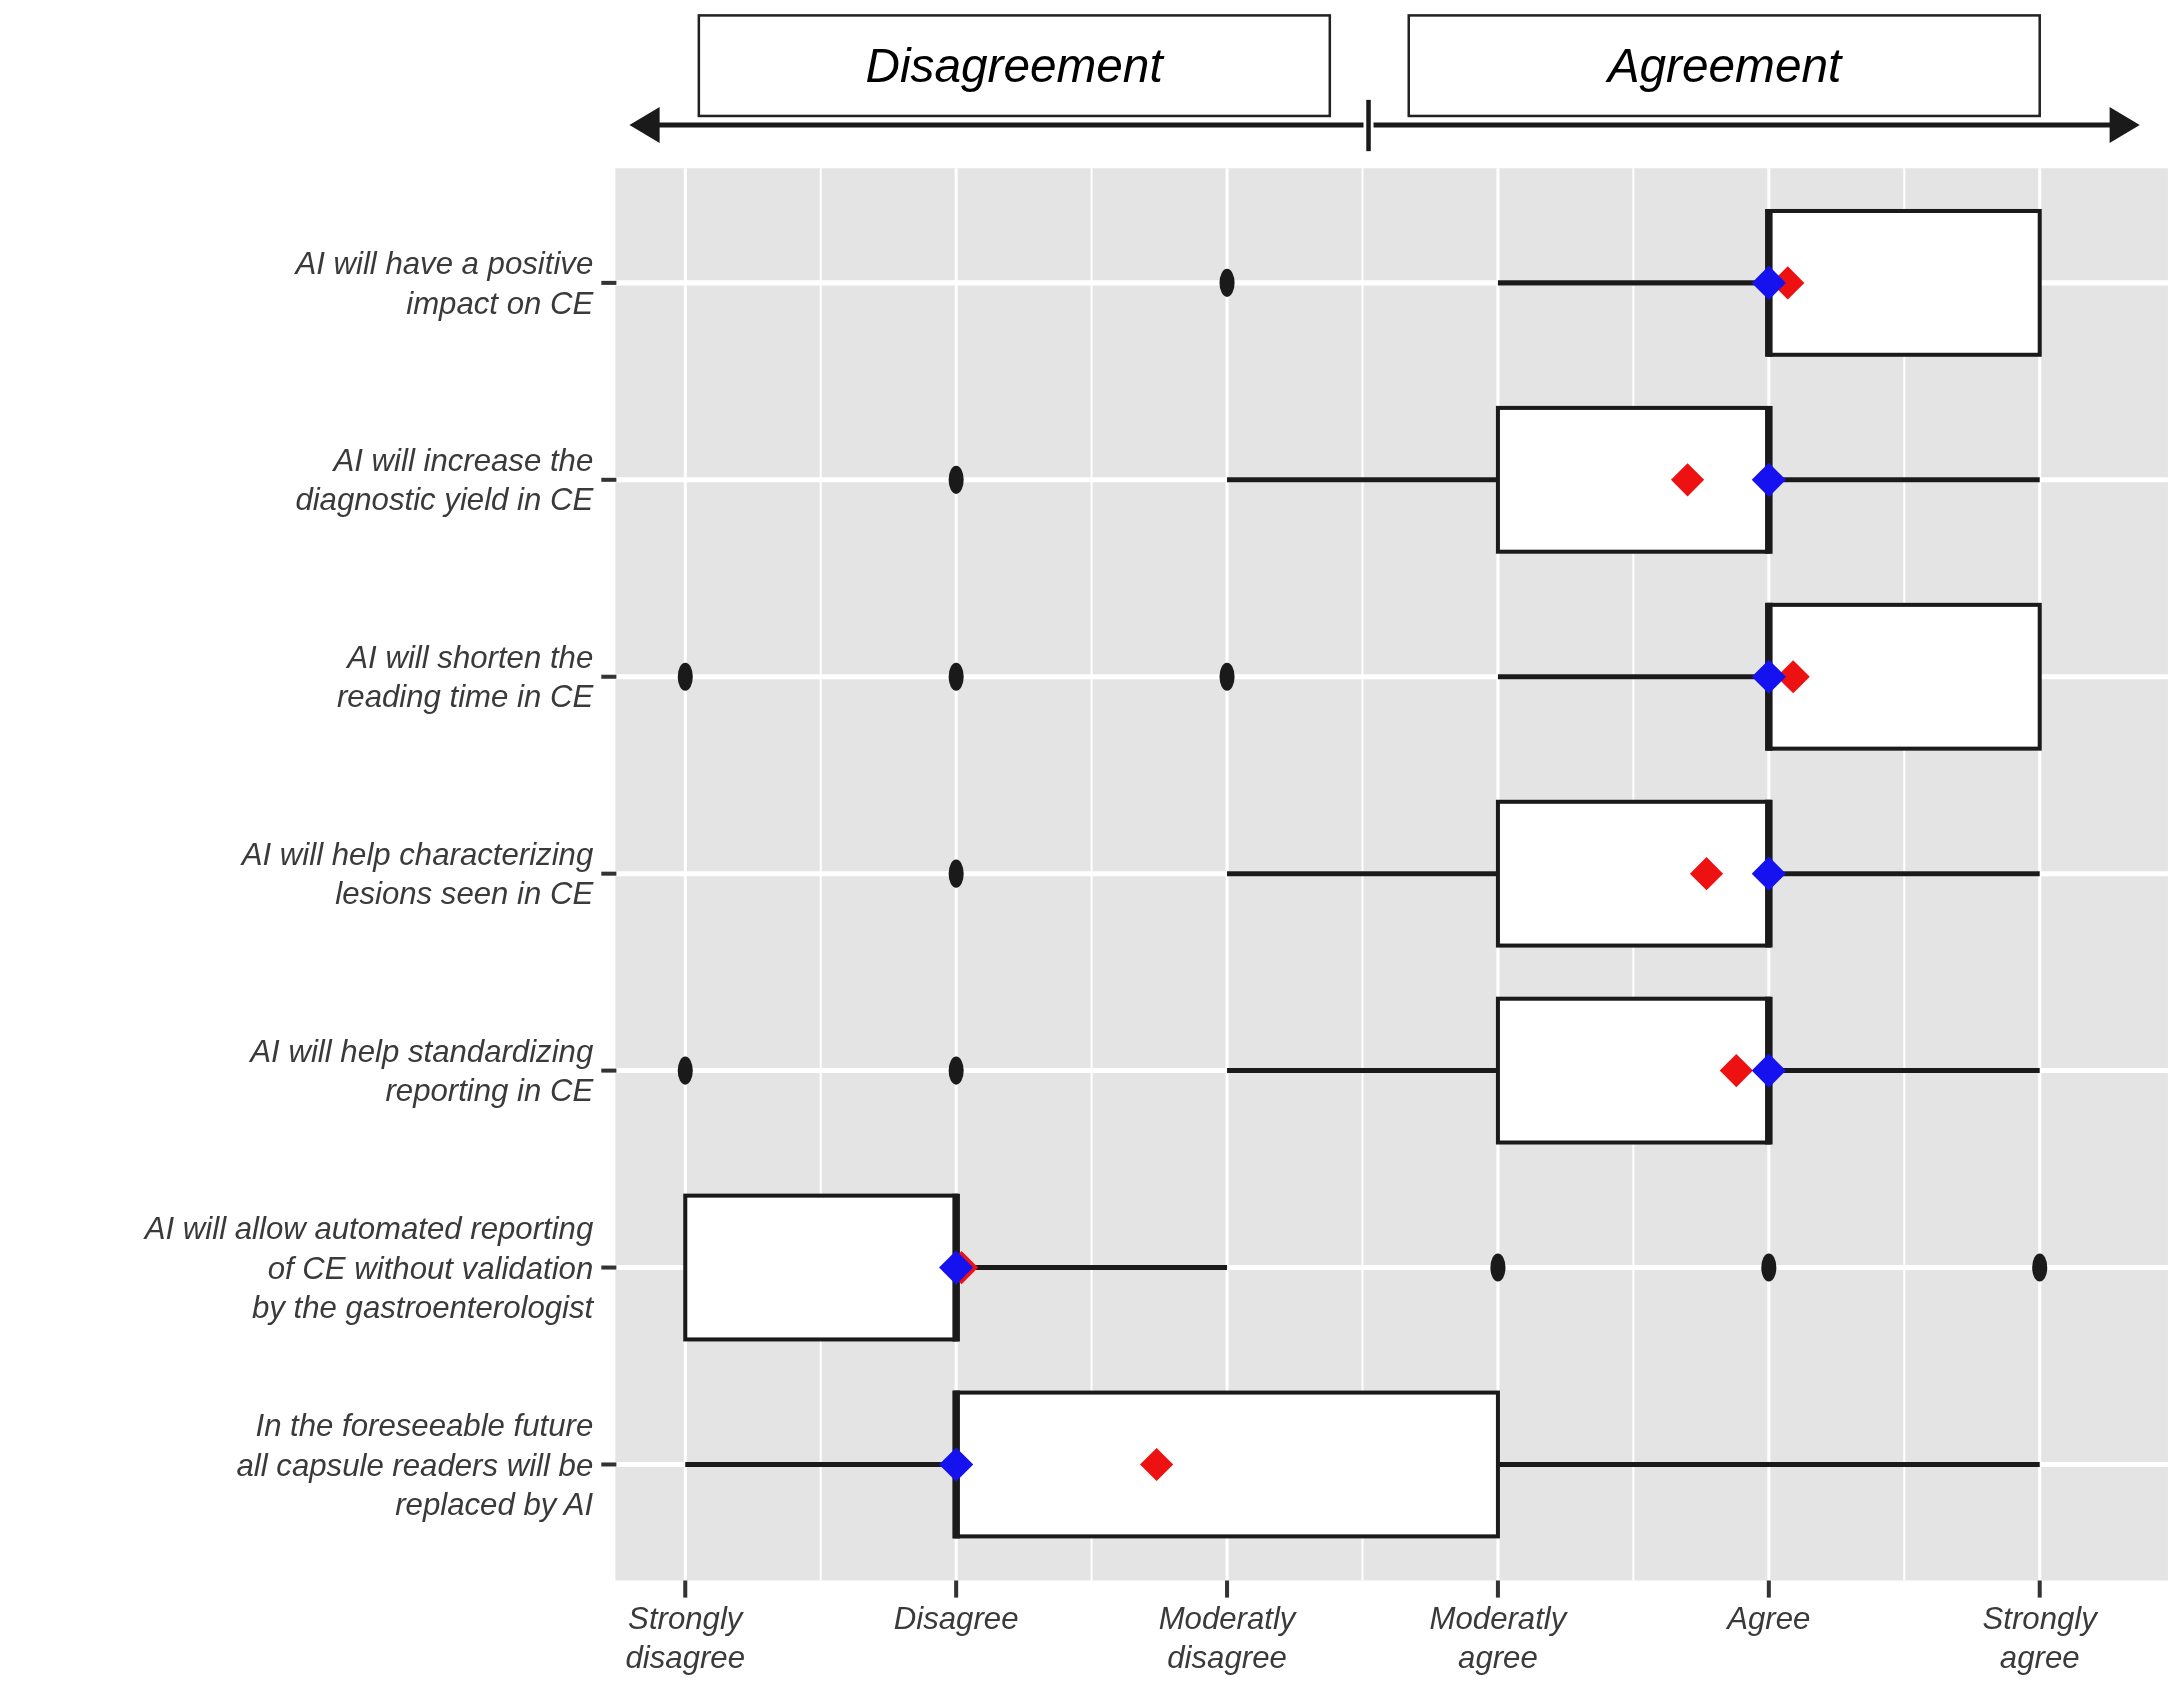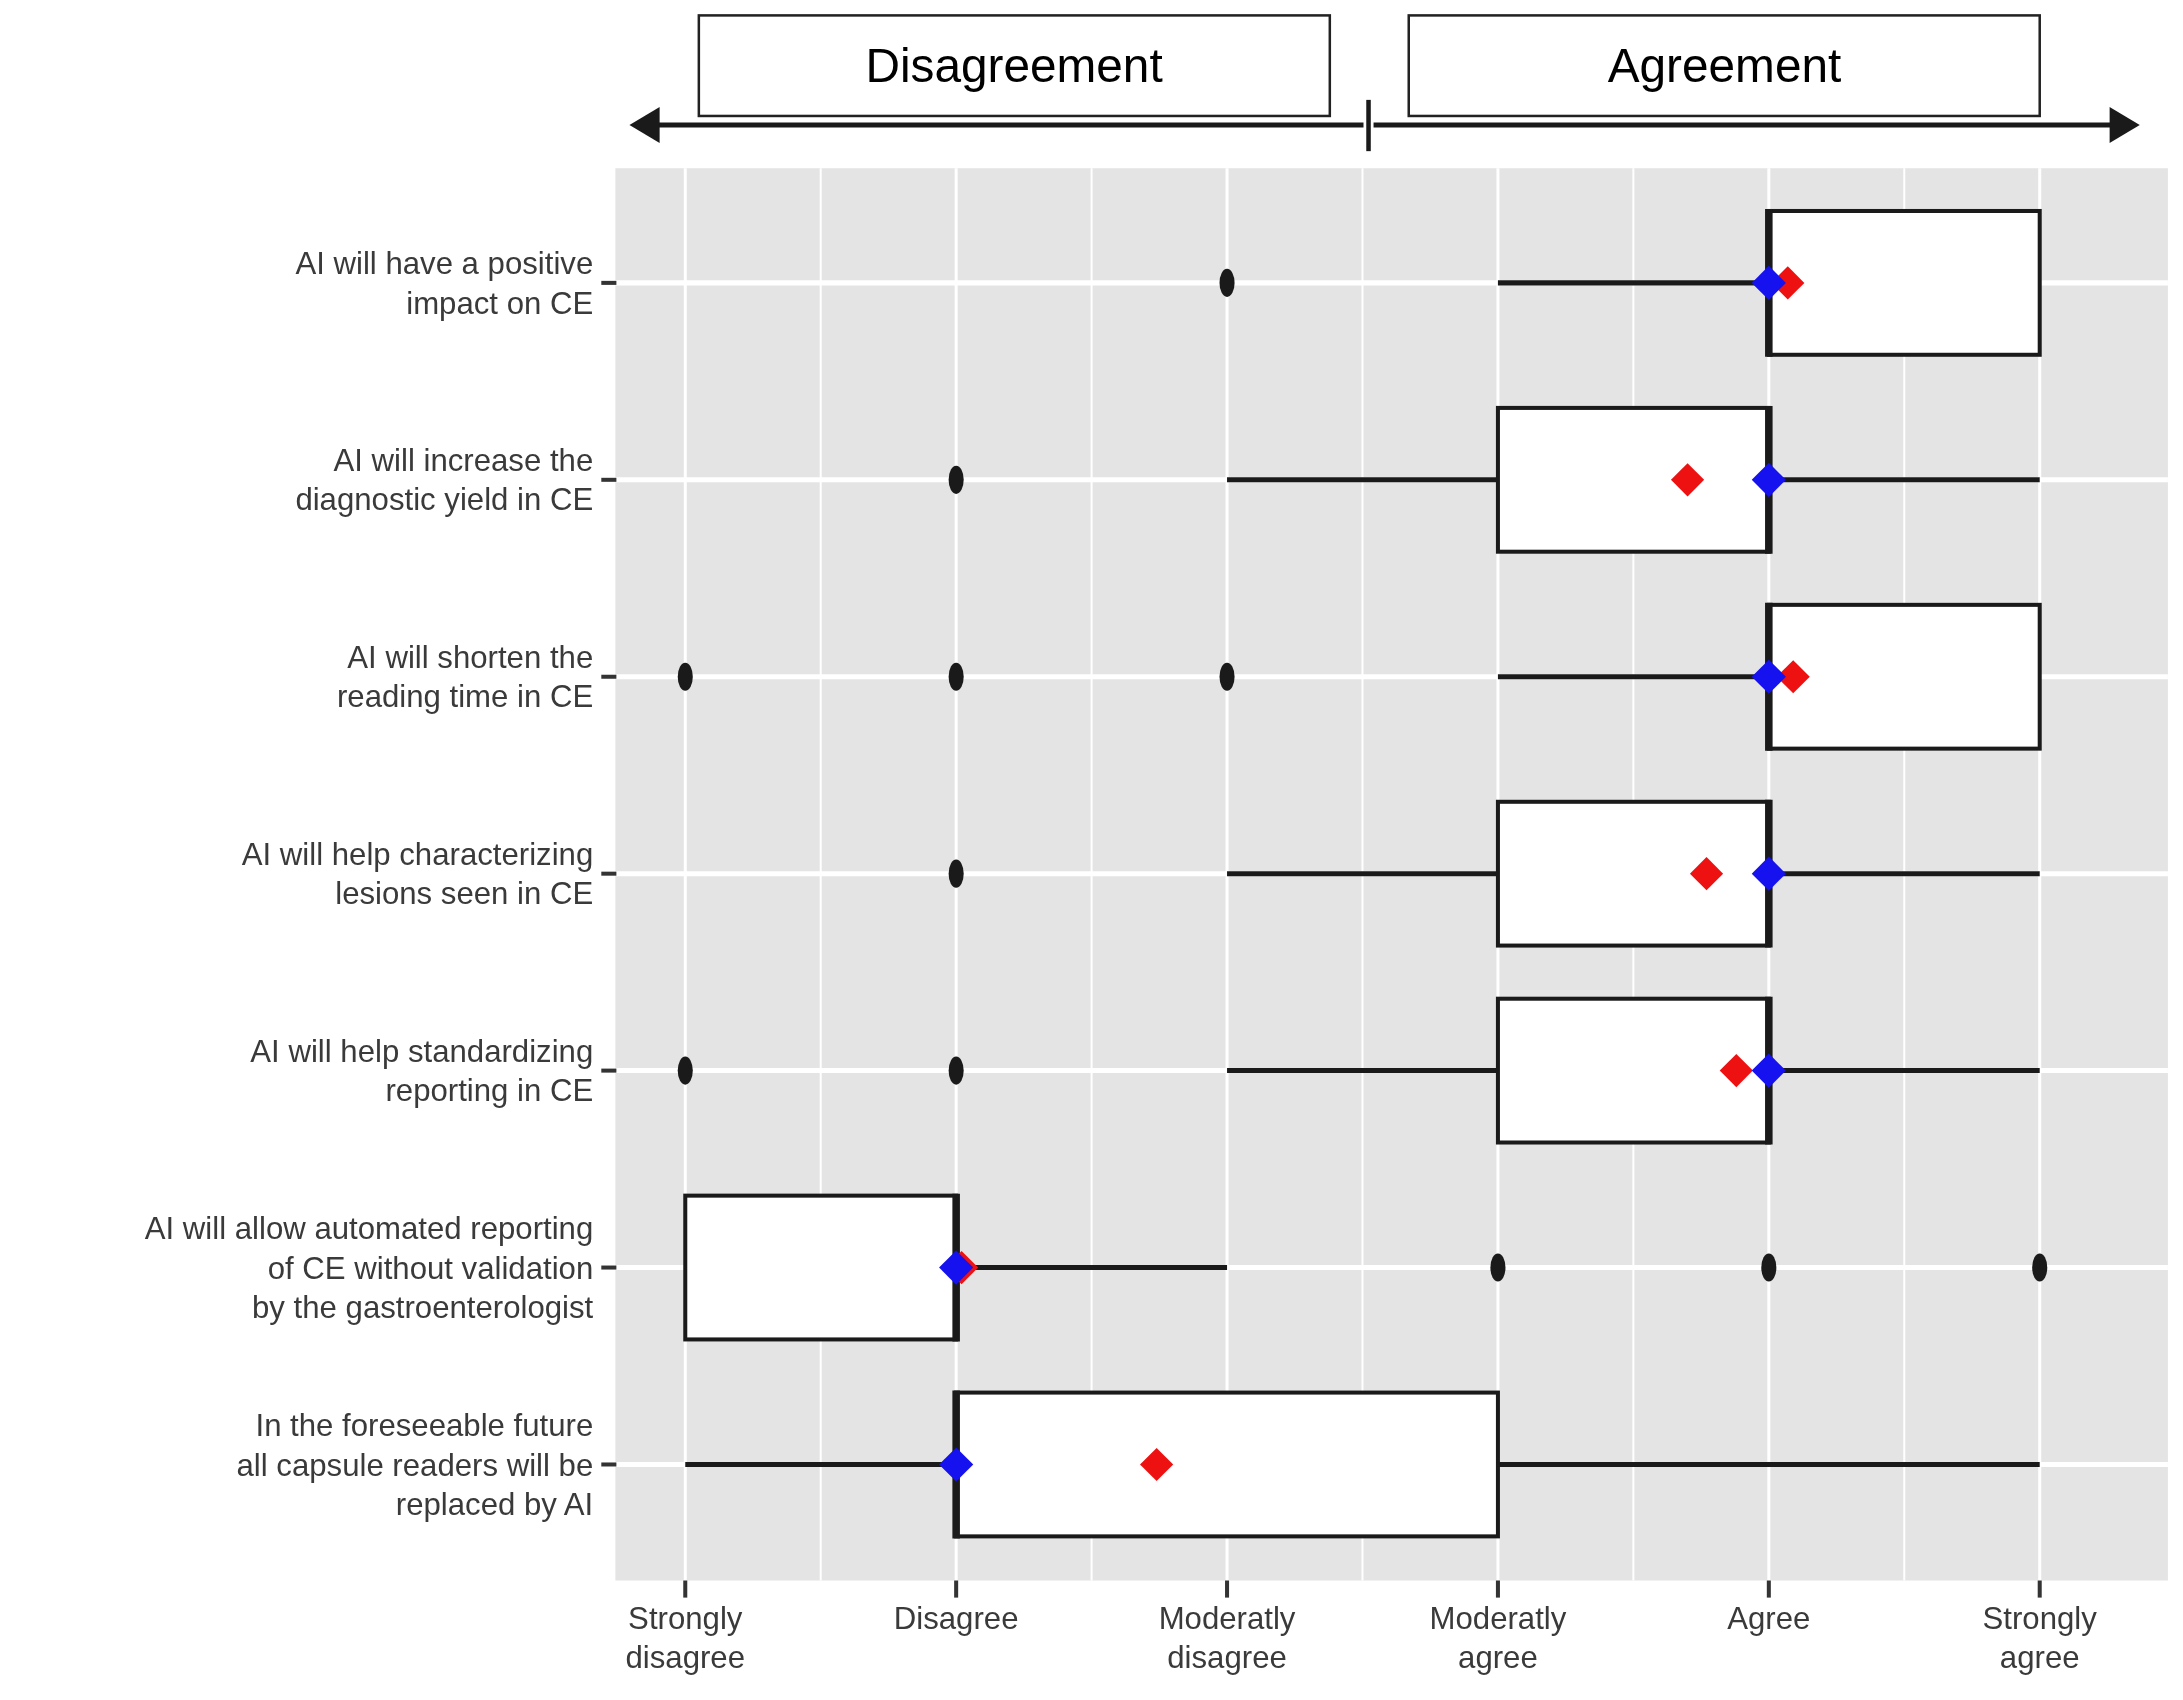--- a/index.html
+++ b/index.html
@@ -1,17 +1,17 @@
 <!DOCTYPE html>
 <html style="font-size:8px"><head>
 <meta charset="utf-8">
 <style>
   html,body{margin:0;padding:0;background:#ffffff;}
   .page{position:relative;width:2183px;height:1701px;background:#ffffff;
-        font-family:"Liberation Sans", sans-serif;}
+        font-family:"Liberation Sans", sans-serif;font-style:italic;}
   svg{display:block;}
   text{font-family:"Liberation Sans", sans-serif;}
   .hdr-label{font-size:95px;fill:#000000;font-weight:400;}
   .axis-label{font-size:62px;fill:#3A3A3A;}
   .row-label{font-size:62px;fill:#3A3A3A;}
 </style>
 </head>
 <body>
 
 <div class="page">

